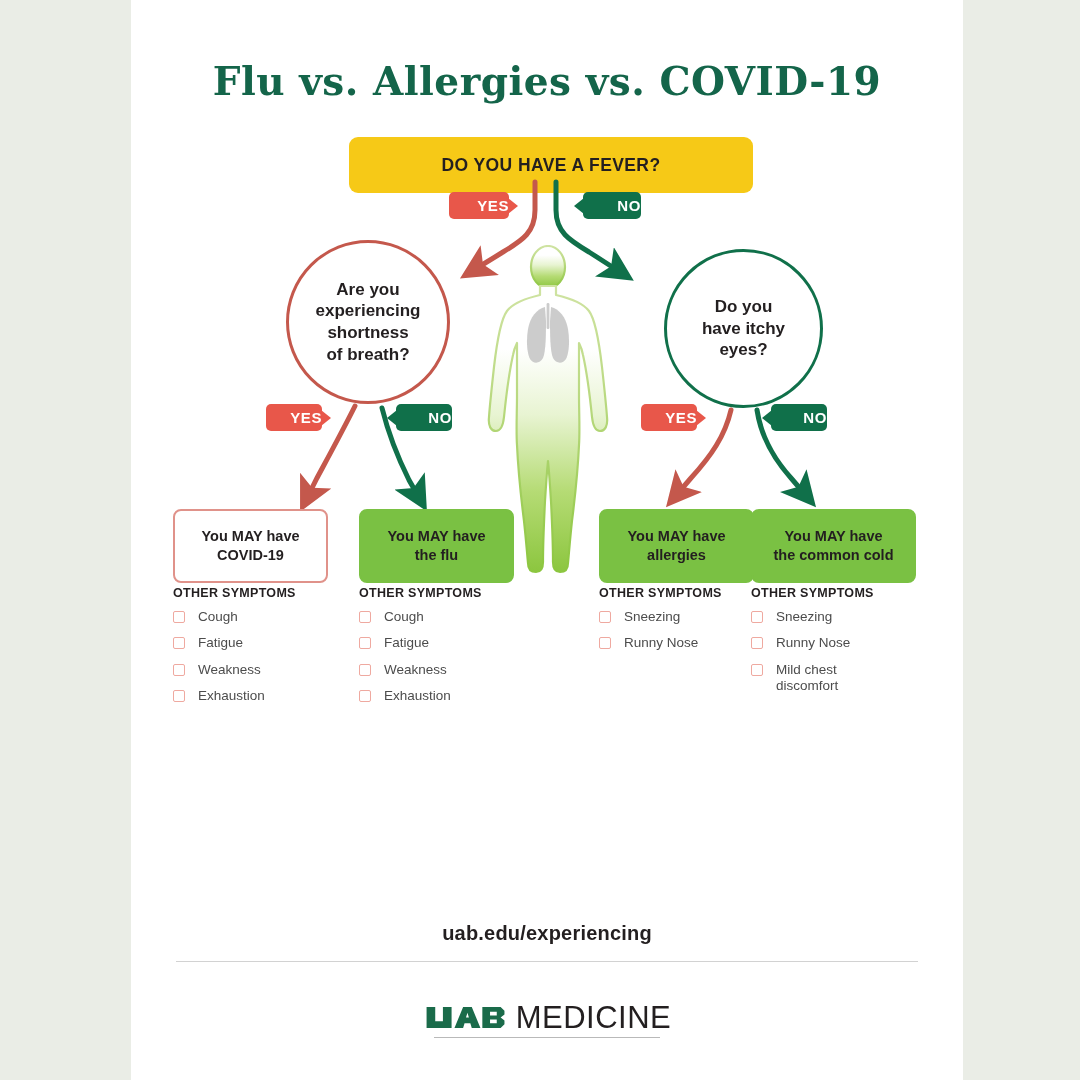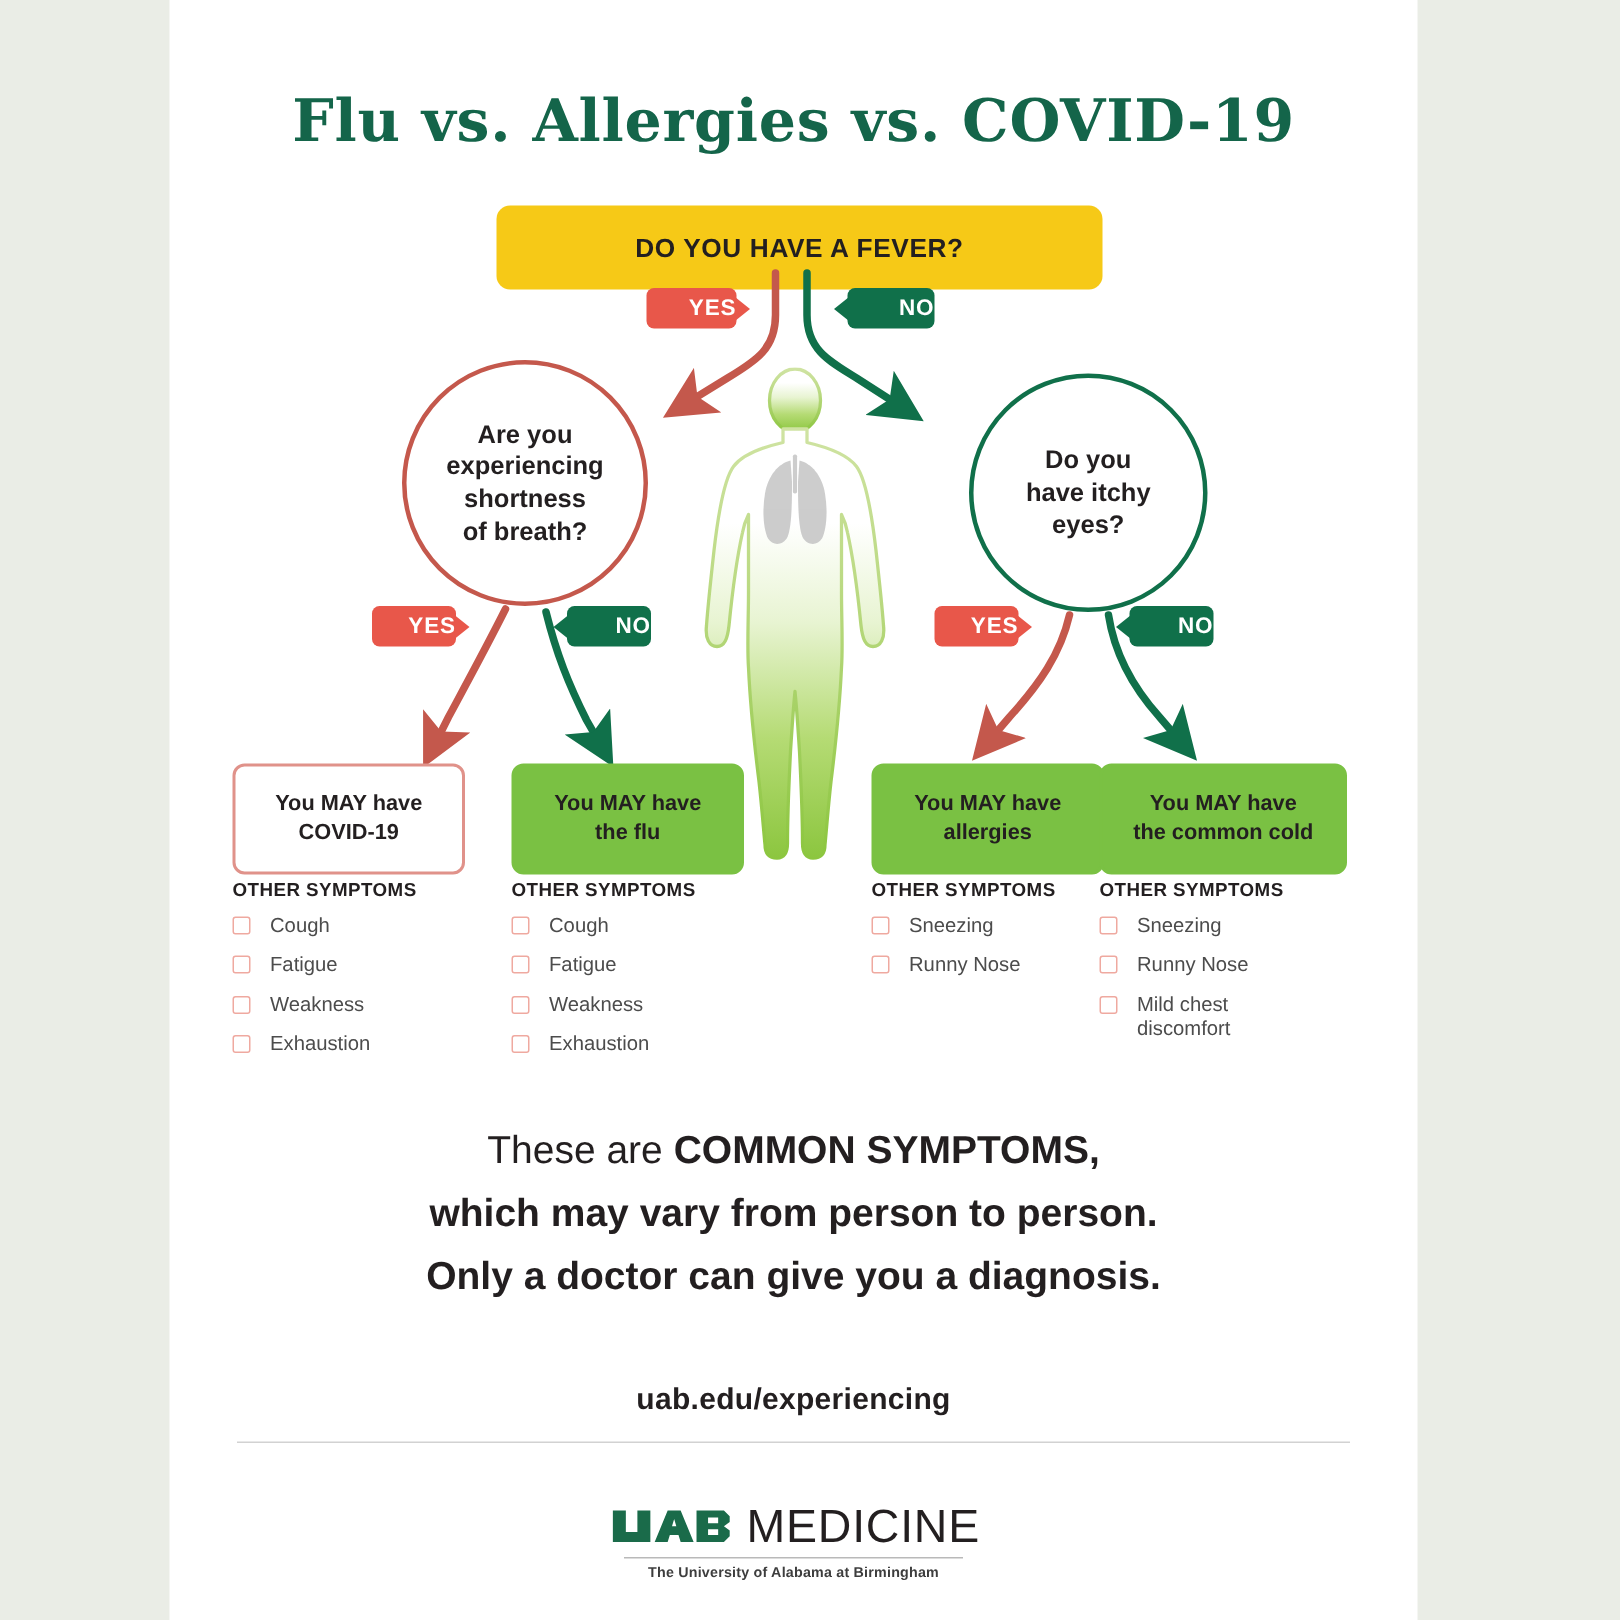--- a/index.html
+++ b/index.html
@@ -10,21 +10,21 @@
     font-family: "Liberation Sans", sans-serif;
     overflow: hidden;
   }
   #page {
     position: relative;
     width: 1080px; height: 1080px;
     background: #eaede6;
   }
   #canvas {
     position: absolute;
-    left: 113px; top: 0;
+    left: 131px; top: 0;
     width: 832px; height: 1080px;
     background: #ffffff;
   }
 
   
   #title {
     position: absolute;
     left: 0; top: 58px; width: 832px;
     text-align: center;
     font-family: "DejaVu Serif", "Liberation Serif", serif;
@@ -447,42 +447,34 @@
       <div class="sym-item">
         <span class="sym-box"></span>
         <span class="sym-label">Runny Nose</span>
       </div>
       <div class="sym-item">
         <span class="sym-box"></span>
         <span class="sym-label" style="max-width:100px; display:inline-block;">Mild chest discomfort</span>
       </div>
     </div>
 
-    <div id="note">
-      <div>
-        <span>These are </span><span class="strong">COMMON SYMPTOMS,</span>
-      </div>
-      <div class="strong">which may vary from person to person.</div>
-      <div class="strong">Only a doctor can give you a diagnosis.</div>
-    </div>
 
     <div id="url">uab.edu/experiencing</div>
     <div id="rule"></div>
 
     <div id="logo-wrap">
       <div id="logo-line">
         <svg id="logo-mark" viewBox="0 0 86 26" width="86" height="25">
 
           <path d="M2,2 L11,2 L11,17 L19,17 L19,2 L28,2 L28,24 L2,24 Z" fill="#1a6b4a"></path>
           <path d="M31,24 L40,2 L49,2 L58,24 L49,24 L47.5,19 L41.5,19 L40,24 Z
                    M43,13 L46,13 L44.5,8 Z" fill="#1a6b4a"></path>
           <path d="M60,2 L79,2 L83,6 L83,10 L79,13 L83,16 L83,20 L79,24 L60,24 Z
                    M68,7 L68,11 L75,11 L75,7 Z
                    M68,15 L68,19 L75,19 L75,15 Z" fill="#1a6b4a"></path>
         </svg>
         <span id="logo-word">MEDICINE</span>
       </div>
       <div id="logo-rule"></div>
-      <div id="logo-tag">The University of Alabama at Birmingham</div>
     </div>
 
   </div>
 </div>
 
 </body></html>

